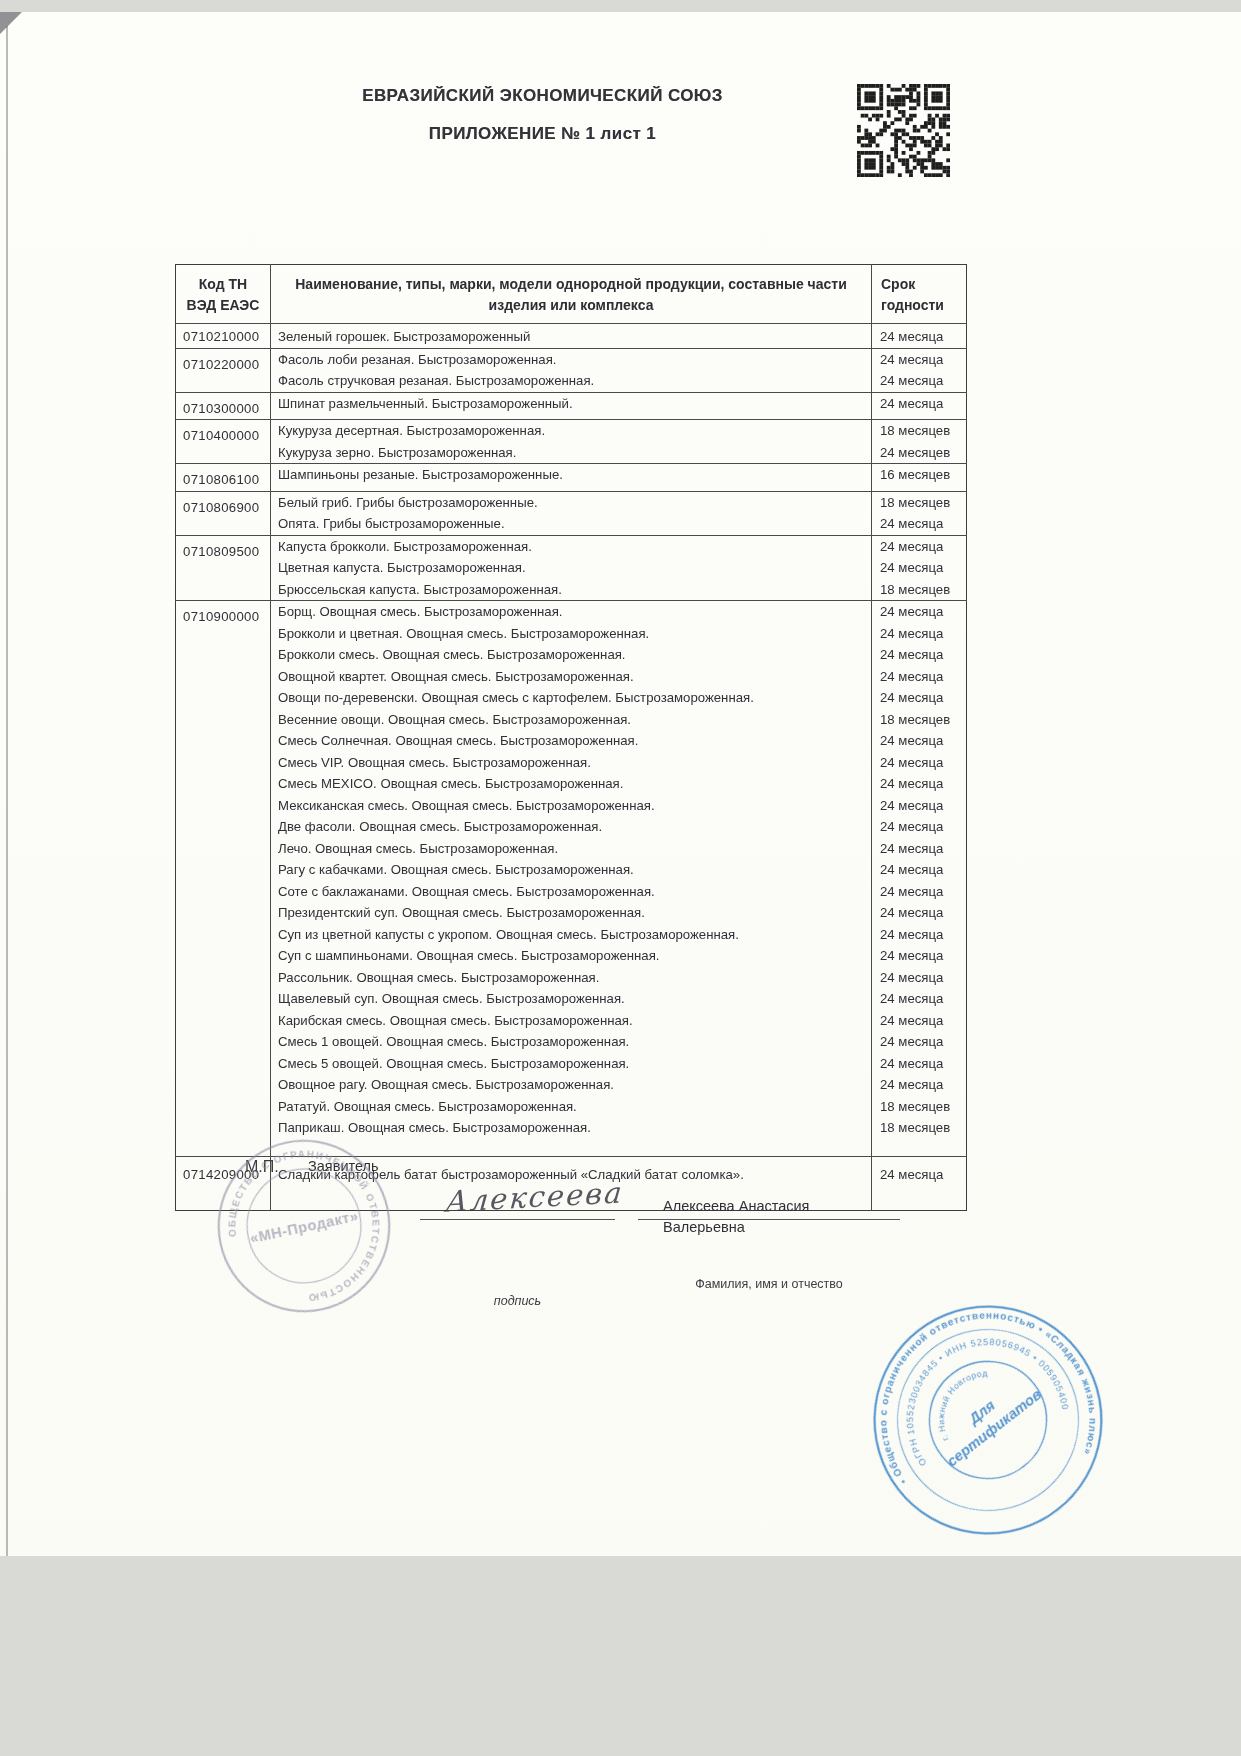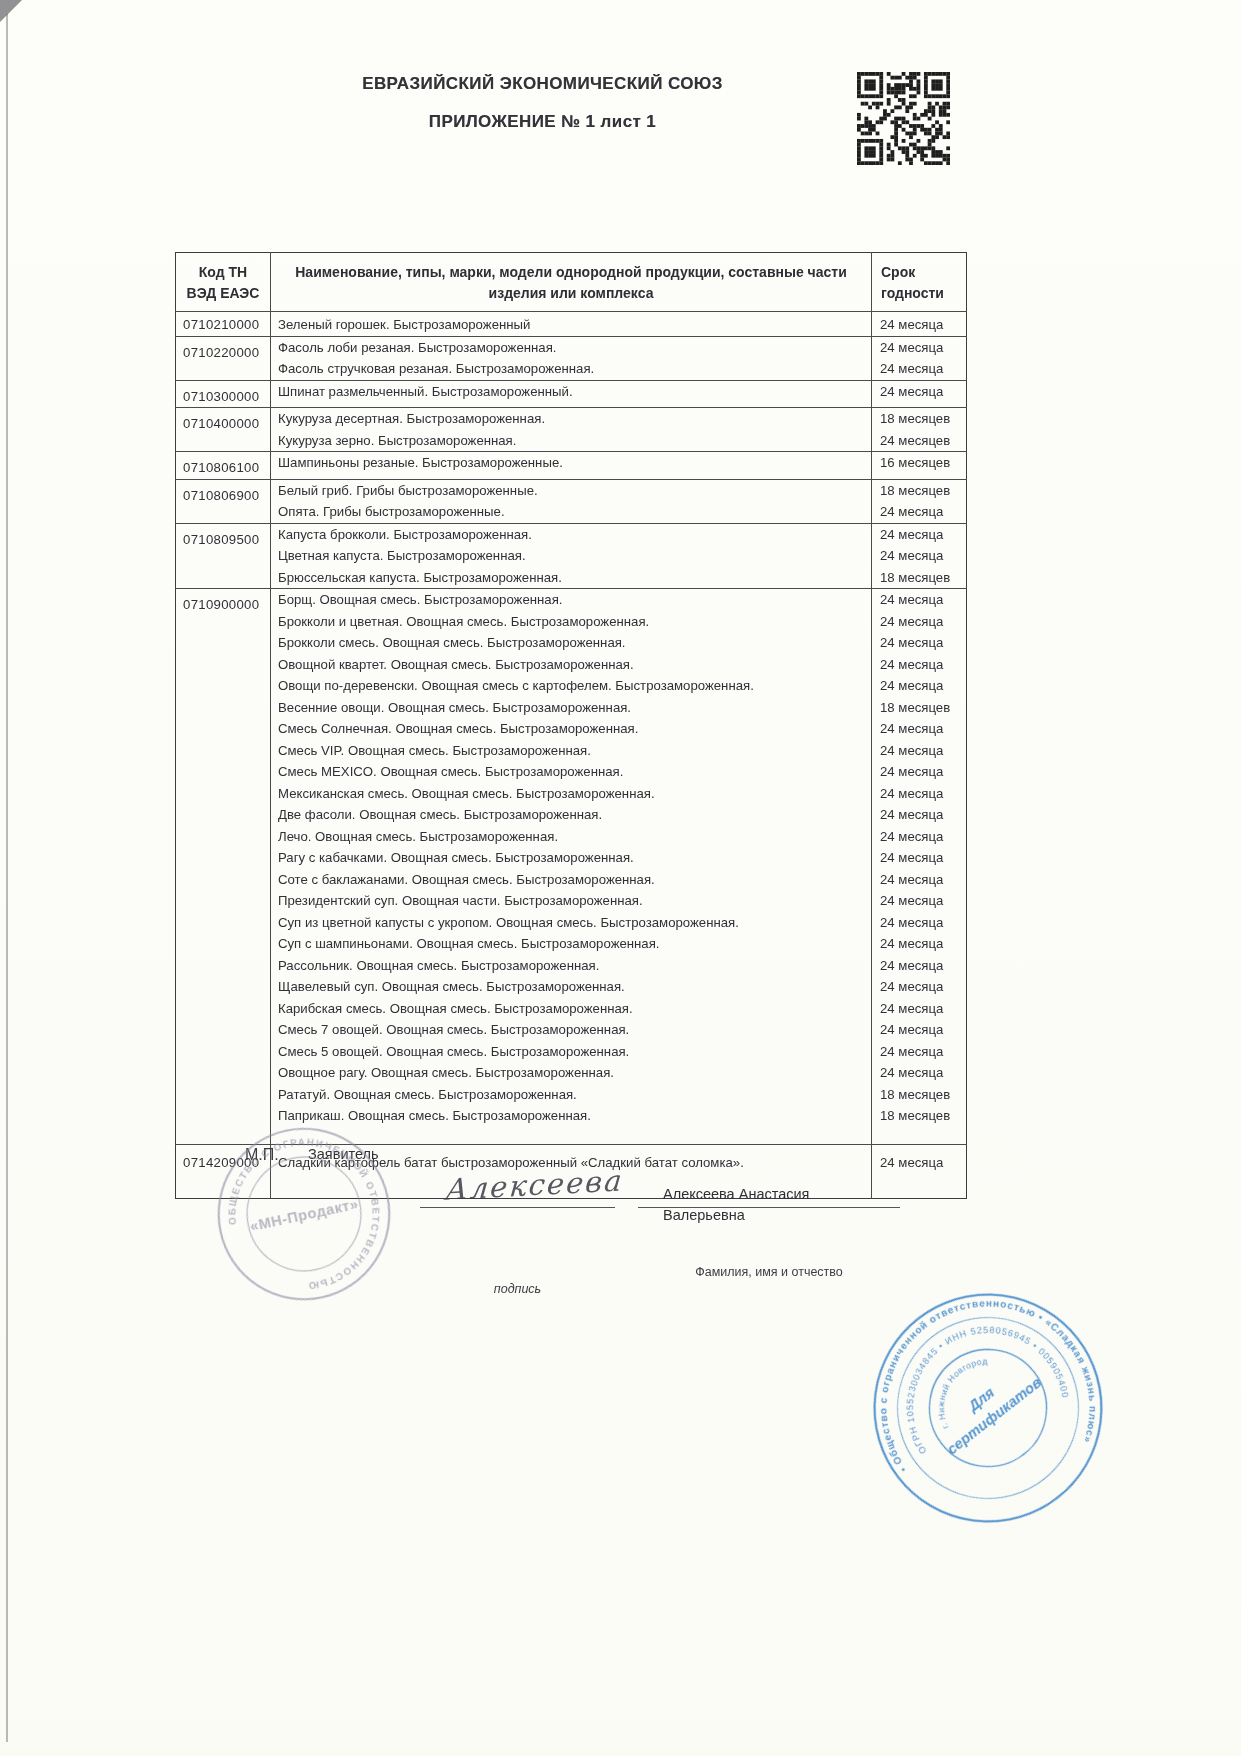--- a/index.html
+++ b/index.html
@@ -5,21 +5,21 @@
   :root{
     --ink:#2d2d30;
     --paper:#fcfcf8;
     --line:#4a4a4c;
     --stamp-gray:#8d89a0;
     --stamp-blue:#2f7ec5;
   }
   *{box-sizing:border-box;}
   body{margin:0;background:#d9d9d6;font-family:"Liberation Sans",sans-serif;}
   .sheet{
-    position:relative;width:1241px;height:1756px;margin:0 auto;
+    position:relative;width:1241px;height:1544px;margin:12px auto;
     background:linear-gradient(180deg,#fdfdfa 0%,#fbfbf6 100%);
     color:var(--ink);overflow:hidden;
   }
   .edge-line{position:absolute;left:6px;top:14px;width:2px;height:1728px;background:rgba(60,60,66,.35);}
   .corner-mark{position:absolute;left:0;top:0;width:0;height:0;
     border-top:22px solid rgba(40,40,45,.5);border-right:22px solid transparent;}
 
   .hdr{position:absolute;left:170px;width:745px;text-align:center;font-weight:bold;
     font-size:17px;letter-spacing:.4px;color:#33343a;text-shadow:0 0 .5px rgba(20,20,25,.45);}
   .hdr1{top:74px;}
@@ -524,21 +524,21 @@
         </tr>
         <tr>
           <td class="name">Рагу с кабачками. Овощная смесь. Быстрозамороженная.</td>
           <td class="term">24 месяца</td>
         </tr>
         <tr>
           <td class="name">Соте с баклажанами. Овощная смесь. Быстрозамороженная.</td>
           <td class="term">24 месяца</td>
         </tr>
         <tr>
-          <td class="name">Президентский суп. Овощная части. Быстрозамороженная.</td>
+          <td class="name">Президентский суп. Овощная смесь. Быстрозамороженная.</td>
           <td class="term">24 месяца</td>
         </tr>
         <tr>
           <td class="name">Суп из цветной капусты с укропом. Овощная смесь. Быстрозамороженная.</td>
           <td class="term">24 месяца</td>
         </tr>
         <tr>
           <td class="name">Суп с шампиньонами. Овощная смесь. Быстрозамороженная.</td>
           <td class="term">24 месяца</td>
         </tr>
@@ -548,21 +548,21 @@
         </tr>
         <tr>
           <td class="name">Щавелевый суп. Овощная смесь. Быстрозамороженная.</td>
           <td class="term">24 месяца</td>
         </tr>
         <tr>
           <td class="name">Карибская смесь. Овощная смесь. Быстрозамороженная.</td>
           <td class="term">24 месяца</td>
         </tr>
         <tr>
-          <td class="name">Смесь 7 овощей. Овощная смесь. Быстрозамороженная.</td>
+          <td class="name">Смесь 1 овощей. Овощная смесь. Быстрозамороженная.</td>
           <td class="term">24 месяца</td>
         </tr>
         <tr>
           <td class="name">Смесь 5 овощей. Овощная смесь. Быстрозамороженная.</td>
           <td class="term">24 месяца</td>
         </tr>
         <tr>
           <td class="name">Овощное рагу. Овощная смесь. Быстрозамороженная.</td>
           <td class="term">24 месяца</td>
         </tr>

